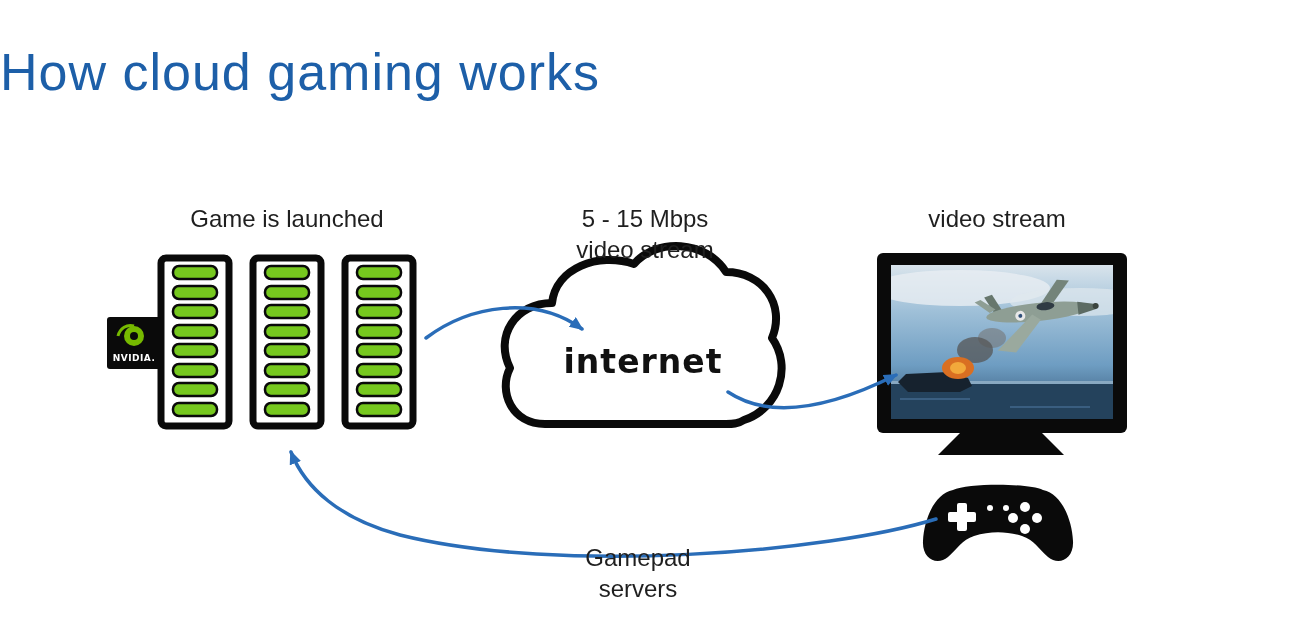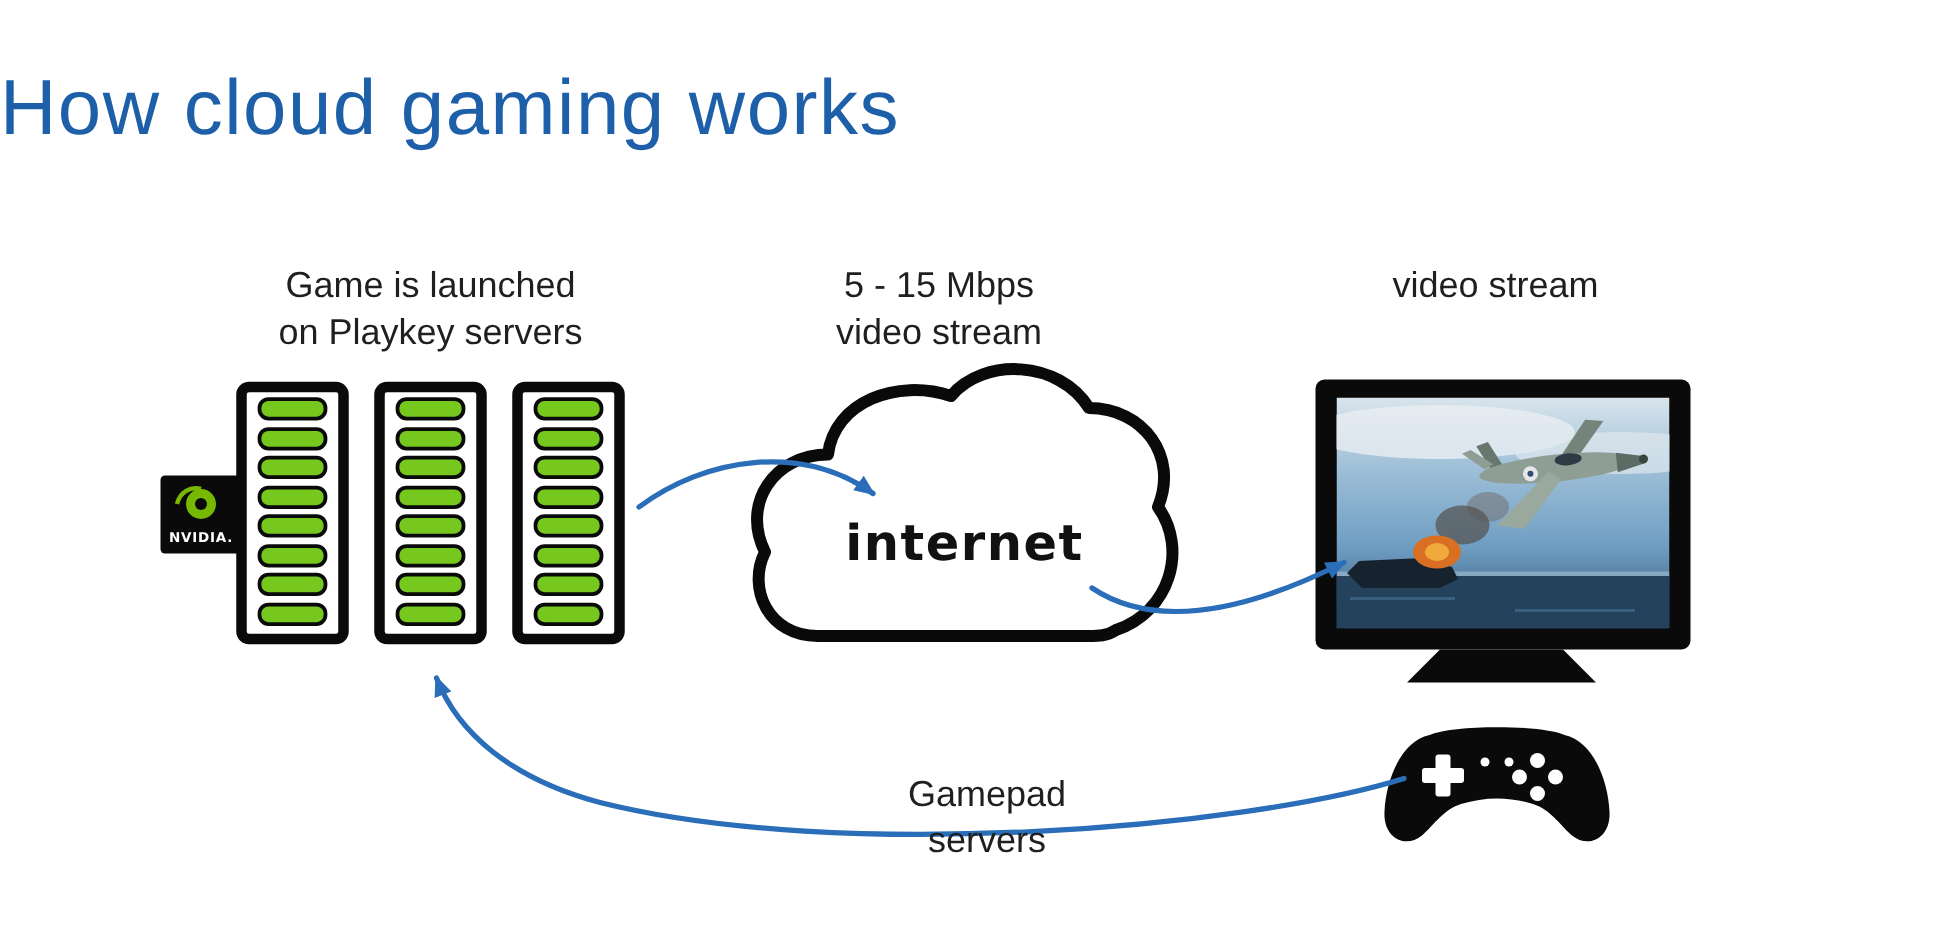--- a/index.html
+++ b/index.html
@@ -1,21 +1,21 @@
 <!DOCTYPE html>
 <html style="--title_blue: #1d5fa8; --arrow_blue: #2a6db8; --server_green: #76c81e; --nvidia_green: #76b900; --text_dark: #1f1f1f; --outline_black: #0a0a0a; --background: #ffffff;"><head>
 <meta charset="utf-8">
 <style>
   html,body{margin:0;padding:0;background:#fff;}
   .stage{position:relative;width:1292px;height:625px;background:var(--background,#ffffff);
          font-family:"Liberation Sans",sans-serif;overflow:hidden;}
   .title{position:absolute;top:42px;left:0;width:100%;text-align:left;margin:0;
          font-size:52px;font-weight:300;color:var(--title_blue,#1d5fa8);letter-spacing:1px;}
   .caption{position:absolute;text-align:center;font-size:24px;line-height:31px;
-           color:var(--text_dark,#1f1f1f);font-weight:400;}
+           color:var(--text_dark,#1f1f1f);font-weight:400;margin-top:28px;}
   svg.canvas{position:absolute;left:0;top:0;}
   .rack-frame{fill:#ffffff;stroke:var(--outline_black,#0a0a0a);stroke-width:7;}
   .pill{fill:var(--server_green,#76c81e);stroke:var(--outline_black,#0a0a0a);stroke-width:2.5;}
   .cloud-shape{fill:#ffffff;stroke:var(--outline_black,#0a0a0a);stroke-width:8;stroke-linejoin:round;stroke-linecap:round;}
   .arrow{fill:none;stroke:var(--arrow_blue,#2a6db8);stroke-width:3.5;stroke-linecap:round;}
   .arrowhead{fill:var(--arrow_blue,#2a6db8);}
   .internet-text{font-family:"DejaVu Sans",sans-serif;font-weight:700;font-size:33px;fill:#111;
                  letter-spacing:1px;text-anchor:middle;}
   .nvidia-text{font-family:"DejaVu Sans",sans-serif;font-weight:700;font-size:9px;fill:#fff;
                letter-spacing:.5px;text-anchor:middle;}
@@ -150,30 +150,29 @@
       <circle cx="1006" cy="508" r="3" fill="#fff"></circle>
     </g>
 
     <path class="arrow" marker-end="url(#ah)" d="M 426 338 C 470 305 535 295 582 329"></path>
     <path class="arrow" marker-end="url(#ah)" d="M 728 392 C 770 420 830 408 896 375"></path>
     <path class="arrow" marker-end="url(#ah)" d="M 936 519 C 830 552 560 575 400 535 C 340 519 305 488 291 452"></path>
   </svg>
 
   <div class="caption" style="left:137px;top:175px;width:300px">
     <div>Game is launched</div>
-    <div>on Playkey servers</div>
   </div>
 
-  <div class="caption" style="left:476px;top:175px;width:300px">
+  <div class="caption" style="left:495px;top:175px;width:300px">
     <div>5 - 15 Mbps</div>
     <div>video stream</div>
   </div>
 
   <div class="caption" style="left:847px;top:175px;width:300px">
     <div>video stream</div>
   </div>
 
-  <div class="caption" style="left:508px;top:514px;width:300px">
+  <div class="caption" style="left:488px;top:514px;width:300px">
     <div>Gamepad</div>
     <div>servers</div>
   </div>
 
 </div>
 
 </body></html>

